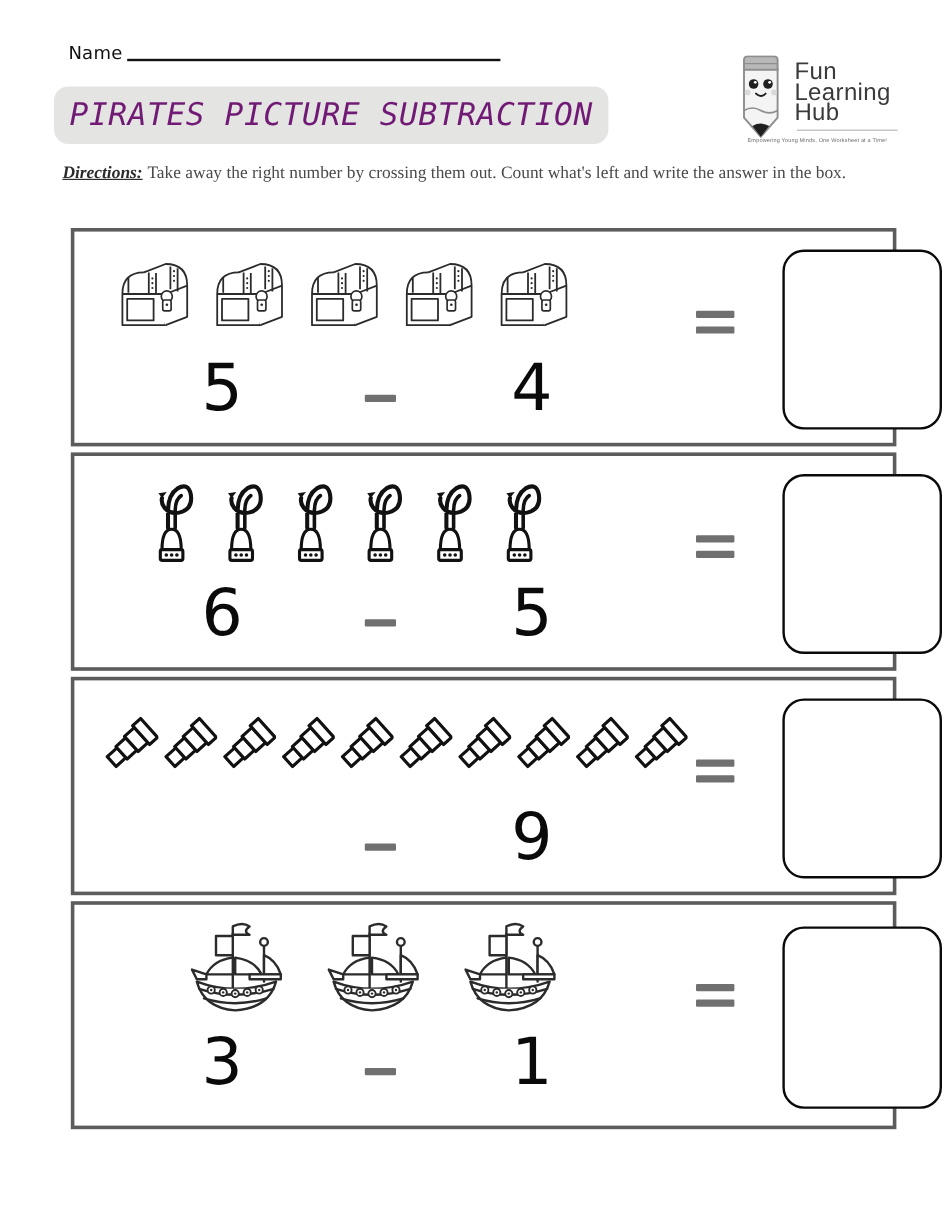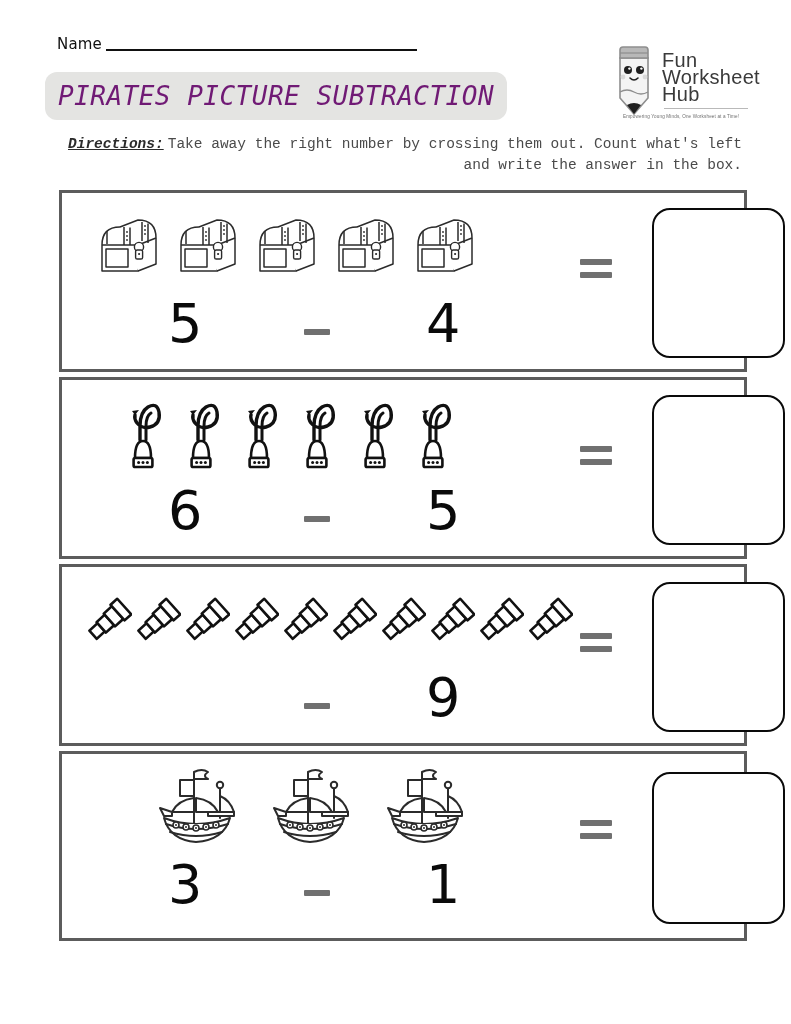--- a/index.html
+++ b/index.html
@@ -117,22 +117,22 @@
     color: #6f6f6f;
     white-space: nowrap;
   }
 
   
   .directions {
     position: absolute;
     left: 52px;
     top: 134px;
     width: 690px;
-    text-align: right;
-    font-family: Liberation Mono, monospace;
+    text-align: left;
+    font-family: Liberation Serif, serif;
     font-size: 14.5px;
     line-height: 21px;
     color: #4a4a4a;
   }
   .directions-label {
     font-style: italic;
     font-weight: bold;
     text-decoration: underline;
     color: #2b2b2b;
     margin-right: 4px;
@@ -280,21 +280,21 @@
         <path d="M20 32 Q24 36 28 32" fill="none" stroke="#1f1f1f" stroke-width="1.6" stroke-linecap="round"></path>
         <circle cx="13" cy="31" r="2.4" fill="#d9d9d9"></circle>
         <circle cx="35" cy="31" r="2.4" fill="#d9d9d9"></circle>
 
         <path d="M10 46 Q17 42 24 46 Q31 50 38 46" fill="none" stroke="#8e8e8e" stroke-width="1.4"></path>
         <path d="M17 59 L24 68 L31 59 Q24 55 17 59 Z" fill="#1f1f1f"></path>
       </svg>
     </span>
     <div class="logo-words">
       <div>Fun</div>
-      <div>Worksheet</div>
+      <div>Learning</div>
       <div>Hub</div>
     </div>
     <div class="logo-rule"></div>
     <div class="logo-tagline">Empowering Young Minds, One Worksheet at a Time!</div>
   </div>
 
   <div class="directions">
     <span class="directions-label">Directions:</span><span>Take away the right number by crossing them out. Count what's left and write the answer in the box.</span>
   </div>
 

